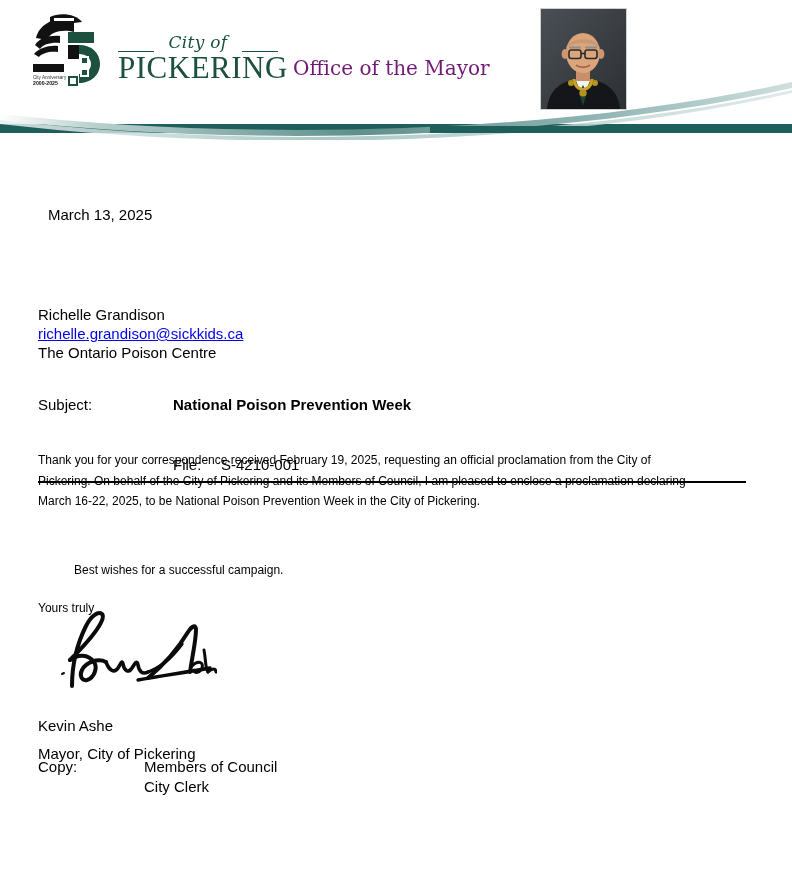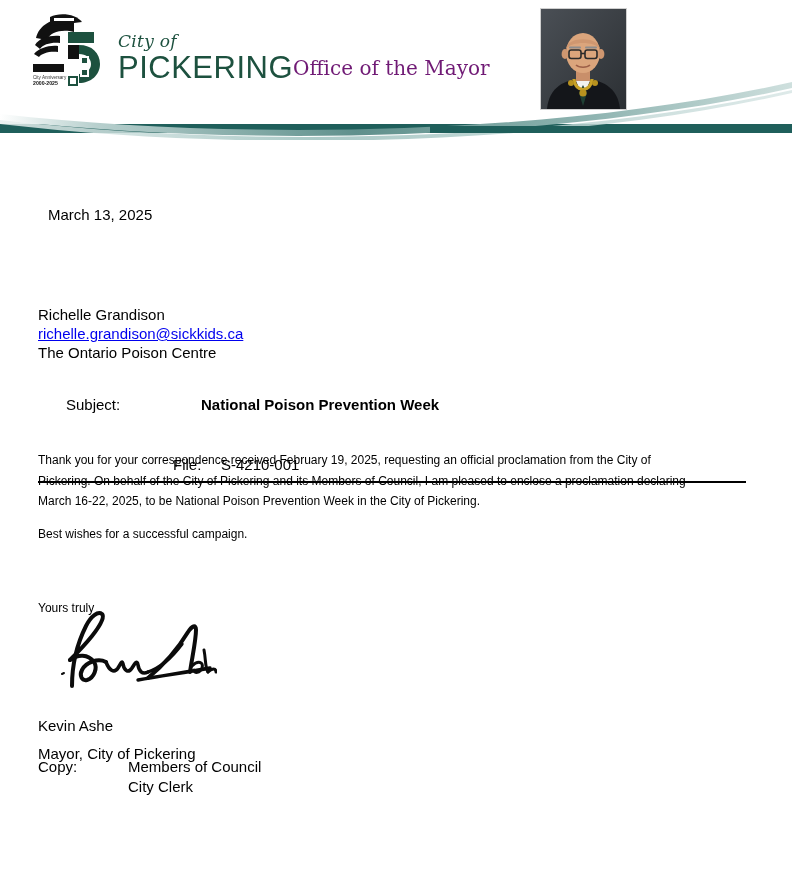--- a/index.html
+++ b/index.html
@@ -33,41 +33,40 @@
   .wordmark {
     position: absolute;
     left: 118px;
     top: 30px;
     width: 160px;
     text-align: center;
     color: #1d513f;
   }
   .wordmark-script-row {
     display: flex;
-    align-items: flex-start;
+    align-items: flex-end;
     justify-content: center;
     gap: 15px;
     height: 22px;
-    flex-direction: column;
   }
   .wordmark-rule {
     flex: 1 1 auto;
     height: 1px;
     background: #1d513f;
   }
   .wordmark-script {
     font-family: "DejaVu Serif", serif;
     font-style: italic;
     font-size: 17px;
     letter-spacing: 0.3px;
     white-space: nowrap;
     color: #1d513f;
   }
   .wordmark-main {
-    font-family: Liberation Sans, sans-serif;
+    font-family: Liberation Serif, serif;
     font-size: 31px;
     letter-spacing: 0.5px;
     line-height: 32px;
     color: #1d513f;
     white-space: nowrap;
   }
 
   .office-title {
     position: absolute;
     left: 293px;
@@ -130,21 +129,20 @@
   .subject-block {
     position: absolute;
     left: 38px;
     top: 255px;
     width: 710px;
   }
   .subject-row {
     display: flex;
     font-size: 15px;
     line-height: 20px;
-    margin-left: 28px;
   }
   .subject-label {
     width: 135px;
     flex: 0 0 135px;
   }
   .subject-value { white-space: nowrap; font-weight: bold; }
   .file-row {
     display: flex;
     font-size: 15px;
     line-height: 20px;
@@ -164,21 +162,21 @@
 
   .paragraph {
     position: absolute;
     left: 38px;
     width: 662px;
     font-size: 12px;
     line-height: 20.5px;
     text-align: left;
   }
   .p-main  { top: 310px; }
-  .p-wishes{ top: 384px; }
+  .p-wishes{ top: 420px; margin-left: 36px; }
   .p-close { top: 435px; margin-top: 23px; }
 
   .signature {
     position: absolute;
     left: 42px;
     top: 462px;
     width: 175px;
     height: 95px;
   }
 
@@ -191,21 +189,21 @@
   }
   .signer div { white-space: nowrap; margin-top: 9px; }
 
   .copy-block {
     position: absolute;
     left: 38px;
     top: 617px;
     font-size: 15px;
     line-height: 20px;
   }
-  .copy-row { display: flex; }
+  .copy-row { display: flex; gap: 16px; }
   .copy-label { width: 90px; flex: 0 0 90px; }
   .copy-values div { white-space: nowrap; }
 </style>
 </head>
 <body>
 
 <div class="letterhead">
 
   <div class="anniv-logo">
     <svg width="76" height="80" viewBox="0 0 76 80" xmlns="http://www.w3.org/2000/svg">

